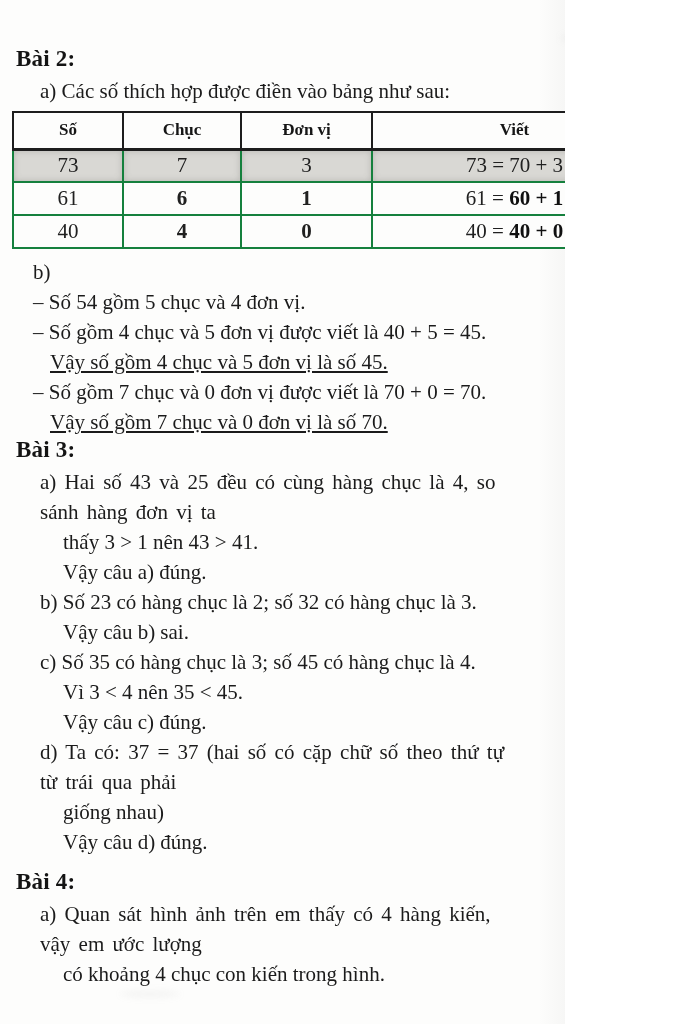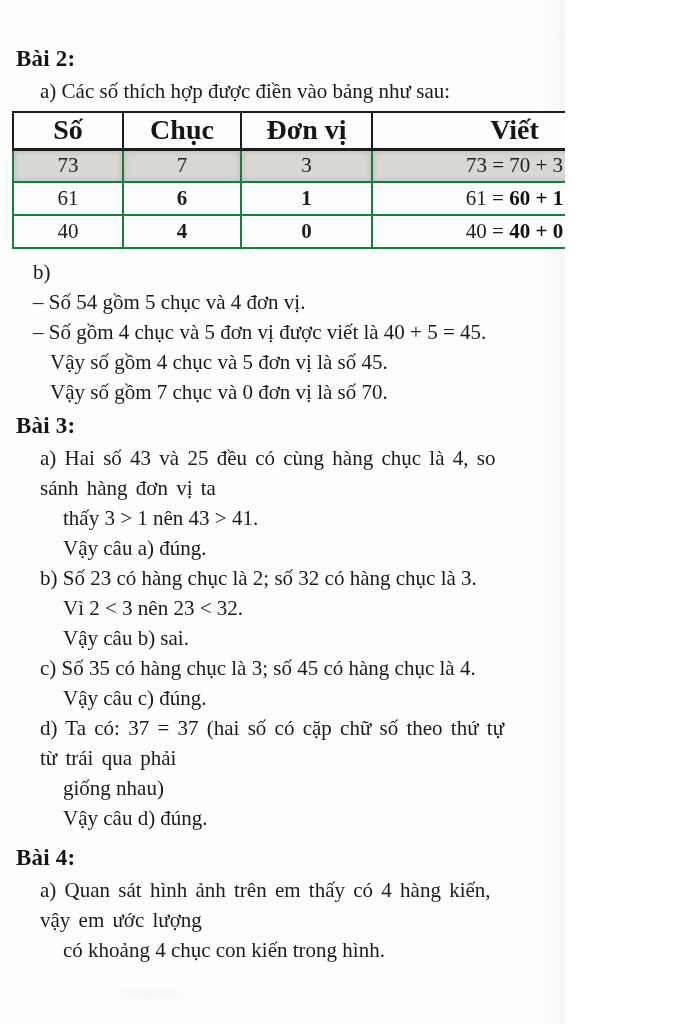--- a/index.html
+++ b/index.html
@@ -19,55 +19,55 @@
     padding:46px 36px 0 16px;
   }
   h2.bai{
     font-size:23px; line-height:26px; font-weight:bold; color:#141414;
     letter-spacing:.2px;
   }
   p.line{ font-size:21px; line-height:30px; }
   .part-a{ padding-left:24px; margin-top:4px; }
   .b-label{ padding-left:17px; margin-top:8px; }
   .dash{ padding-left:17px; }
-  .cont-b{ padding-left:34px; }
+  .cont-b{ padding-left:34px;text-decoration:underline; }
   .item{ padding-left:24px; }
   .cont{ padding-left:47px; }
   .spread{ word-spacing:3px; }
   
   table.pv{
     border-collapse:collapse;
     width:644px;
     margin:5px 0 0 -4px;
     table-layout:fixed;
     font-size:21px;
     background:#fdfdfc;
   }
   table.pv col.c1{ width:110px; }
   table.pv col.c2{ width:118px; }
   table.pv col.c3{ width:131px; }
   table.pv col.c4{ width:285px; }
   table.pv th{
     font-weight:bold; height:37px; text-align:center;
     border:2px solid #1d1d1d; border-bottom:3px solid #1d1d1d;
-    font-size:28px; color:#161616;
+    font-size:17px; color:#161616;
   }
   table.pv td{
     height:33px; text-align:center;
     border:2px solid #15803d;
     color:#202020;
   }
   tr.shaded td{
     background:#d9d8d4;
     box-shadow:0 0 6px rgba(120,120,115,.35) inset;
   }
   td.bold-digit, .viet b{ font-weight:bold; color:#101010;text-align:right; }
   .sec{ display:block; }
   .sec-b2-b p, .sec-b3 p, .sec-b4 p { }
-  .mt4{ margin-top:4px; } .mt6{ margin-top:6px; } .mt8{ margin-top:12px; }
+  .mt4{ margin-top:4px; } .mt6{ } .mt8{ margin-top:12px; }
   .page-number{
     position:absolute; left:638px; top:984px;
     font-family:"Liberation Sans","DejaVu Sans",sans-serif;
     font-size:21px; color:#2e2e2e;
   }
   
   .smudge{ position:absolute; pointer-events:none; background:rgba(150,150,148,.08); border-radius:50%; filter:blur(3px); }
   .sm1{ left:560px; top:30px; width:110px; height:16px; }
   .sm2{ left:120px; top:990px; width:60px; height:8px; }
 </style>
@@ -117,33 +117,34 @@
           <td class="viet"><span>40 = </span><b>40 + 0</b></td>
         </tr>
       </tbody>
     </table>
 
     <div class="sec-b2-b">
       <p class="line b-label">b)</p>
       <p class="line dash">– Số 54 gồm 5 chục và 4 đơn vị.</p>
       <p class="line dash">– Số gồm 4 chục và 5 đơn vị được viết là 40 + 5 = 45.</p>
       <p class="line cont-b">Vậy số gồm 4 chục và 5 đơn vị là số 45.</p>
+      <p class="line dash">– Số gồm 7 chục và 0 đơn vị được viết là 70 + 0 = 70.</p>
       <p class="line cont-b">Vậy số gồm 7 chục và 0 đơn vị là số 70.</p>
     </div>
   </section>
 
   <section class="sec sec-b3">
     <h2 class="bai mt6">Bài 3:</h2>
     <p class="line item spread mt4">a) Hai số 43 và 25 đều có cùng hàng chục là 4, so sánh hàng đơn vị ta</p>
     <p class="line cont">thấy 3 &gt; 1 nên 43 &gt; 41.</p>
     <p class="line cont">Vậy câu a) đúng.</p>
     <p class="line item">b) Số 23 có hàng chục là 2; số 32 có hàng chục là 3.</p>
-    <p class="line cont">Vì 2 &lt; 3 nên 23 &lt; 32.</p>
     <p class="line cont">Vậy câu b) sai.</p>
     <p class="line item">c) Số 35 có hàng chục là 3; số 45 có hàng chục là 4.</p>
+    <p class="line cont">Vì 3 &lt; 4 nên 35 &lt; 45.</p>
     <p class="line cont">Vậy câu c) đúng.</p>
     <p class="line item spread">d) Ta có: 37 = 37 (hai số có cặp chữ số theo thứ tự từ trái qua phải</p>
     <p class="line cont">giống nhau)</p>
     <p class="line cont">Vậy câu d) đúng.</p>
   </section>
 
   <section class="sec sec-b4">
     <h2 class="bai mt8">Bài 4:</h2>
     <p class="line item spread mt4">a) Quan sát hình ảnh trên em thấy có 4 hàng kiến, vậy em ước lượng</p>
     <p class="line cont">có khoảng 4 chục con kiến trong hình.</p>

